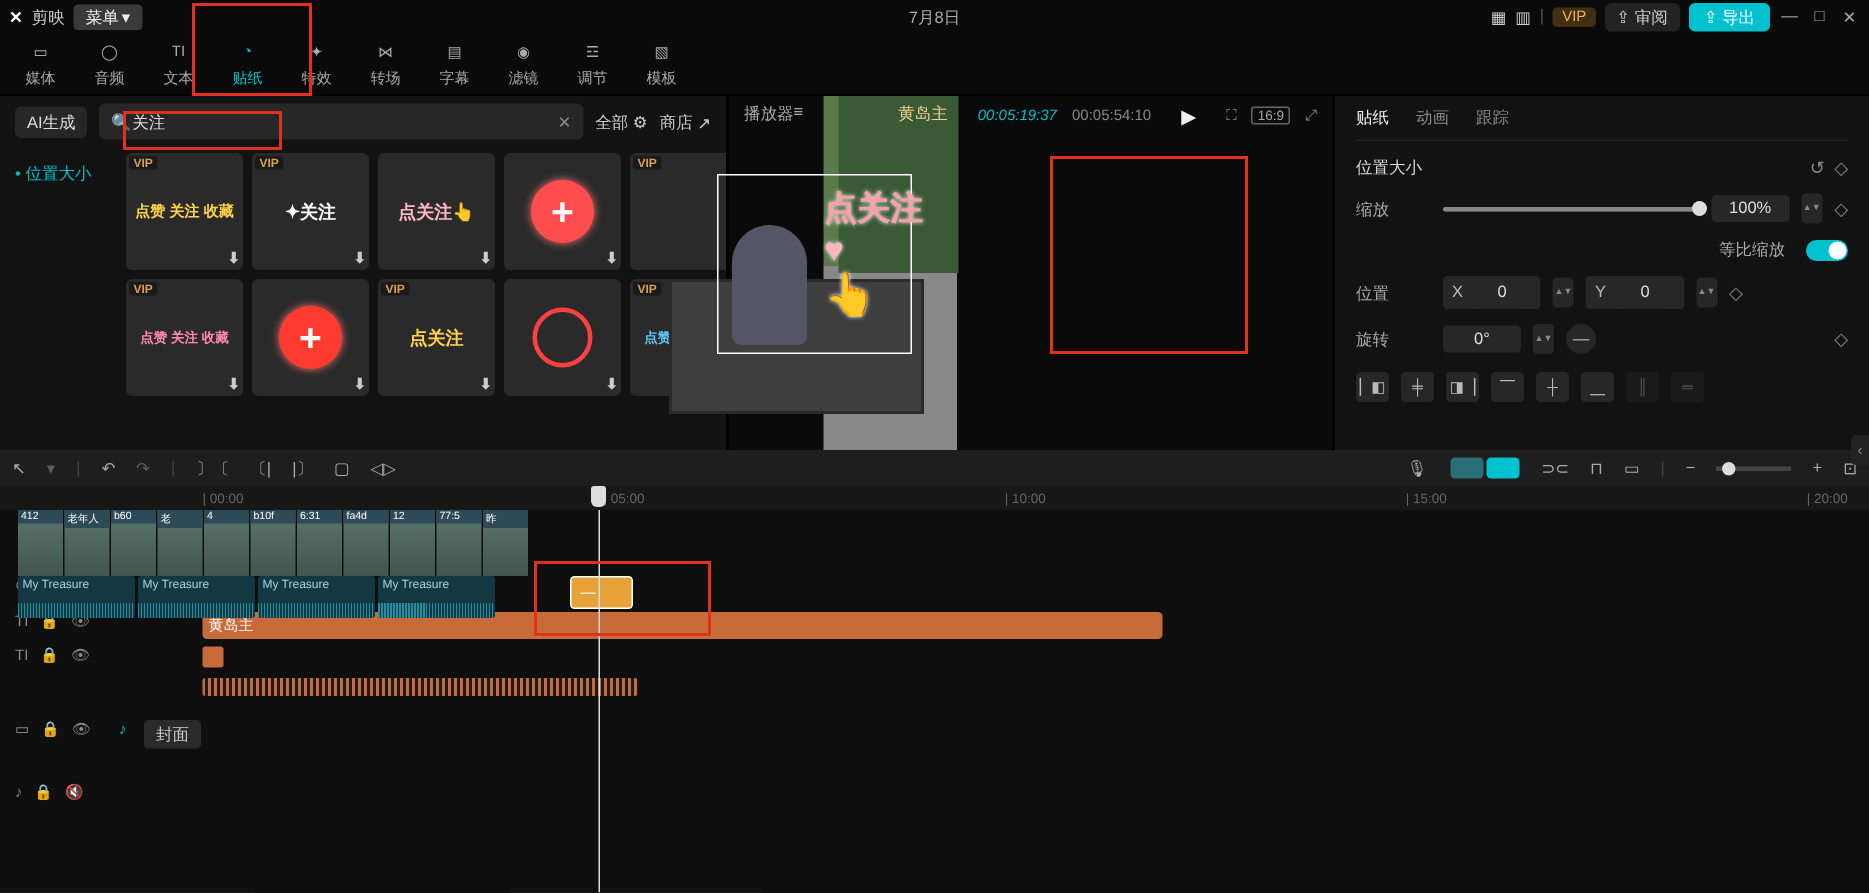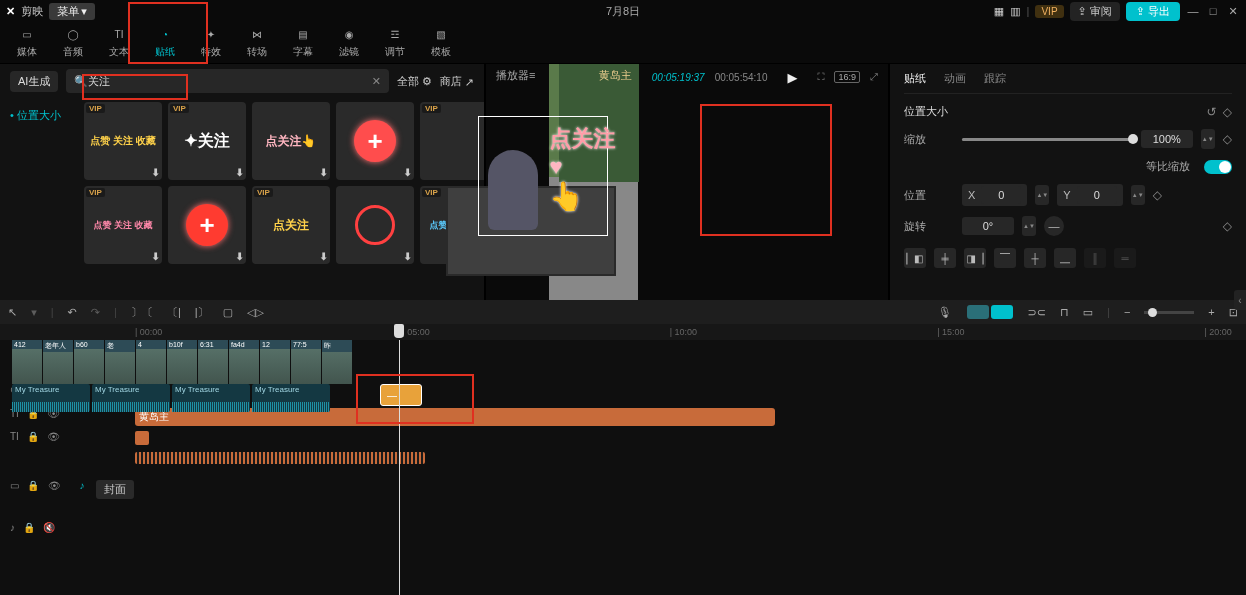--- a/index.html
+++ b/index.html
@@ -307,21 +307,21 @@
         <div class="cat-item">• <span>位置大小</span></div>
       </div>
       <div class="sticker-grid">
         <div class="sticker">
             <span class="vip-tag">VIP</span>
             <span style="color:#ffd24a;font-size:10px;text-align:center">点赞 关注 收藏</span>
             <span class="dl">⬇</span>
           </div>
         <div class="sticker">
             <span class="vip-tag">VIP</span>
-            <span style="font-size:16px">✦关注</span>
+            <span style="font-size:12px">✦关注</span>
             <span class="dl">⬇</span>
           </div>
         <div class="sticker">
             <span style="color:#ffb6c1">点关注👆</span>
             <span class="dl">⬇</span>
           </div>
         <div class="sticker">
             <div class="plus-big">+</div>
             <span class="dl">⬇</span>
           </div>

